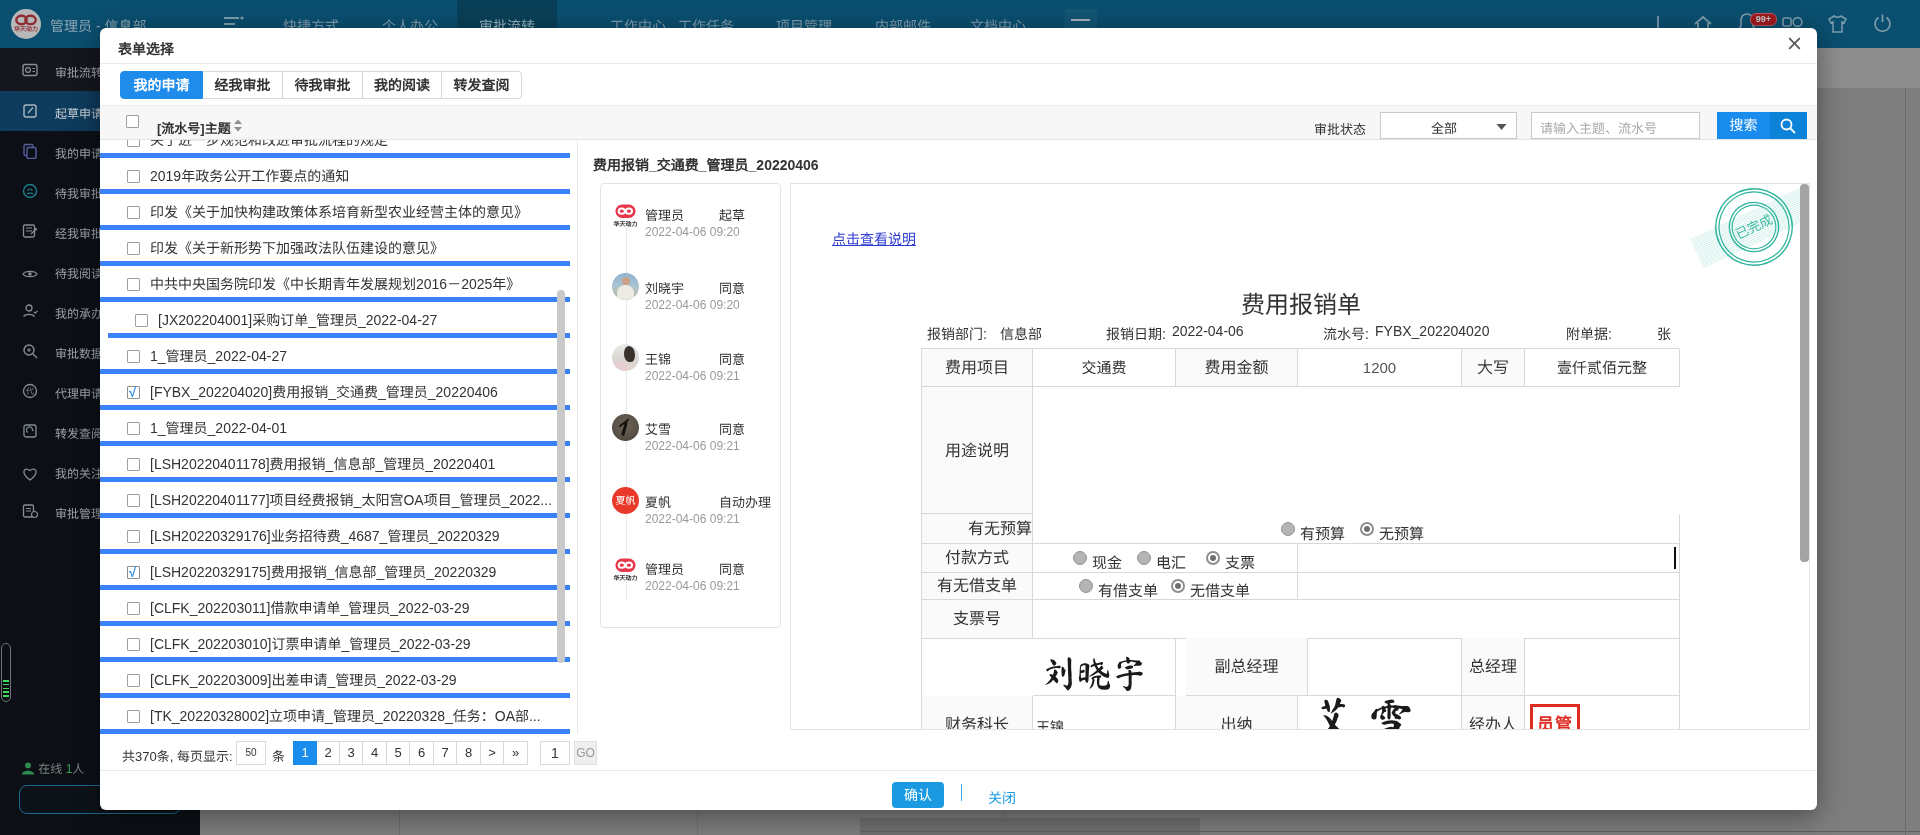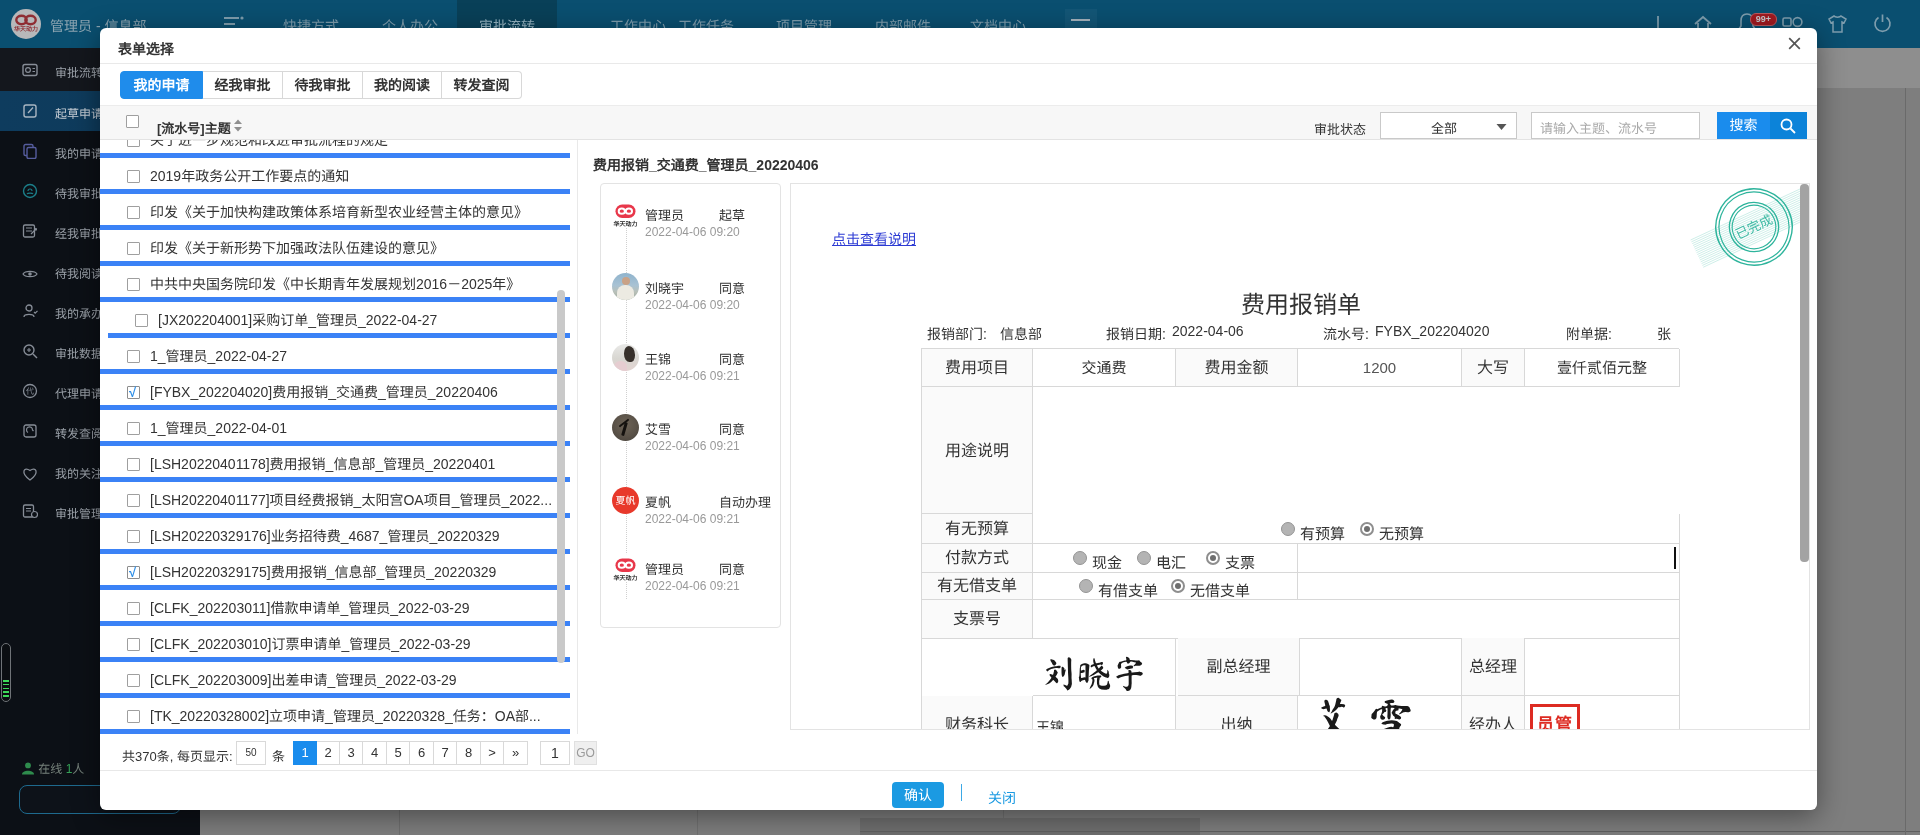--- a/index.html
+++ b/index.html
@@ -448,21 +448,21 @@
       <div class="abs" style="left:775px; top:139px; font-size:14px;">附单据:</div>
       <div class="abs" style="left:866px; top:139px; font-size:14px;">张</div>
       <div class="abs" id="ftable" style="left:130px; top:164px; width:758px; height:430px; border-left:1px solid #d8d8d8; border-top:1px solid #d8d8d8;">
         <div class="fcell lab" style="left:0; top:0; width:111px; height:38px; line-height:37px; font-size:16px;">费用项目</div>
         <div class="fcell" style="left:111px; top:0; width:143px; height:38px; text-align:center; line-height:37px; font-size:15px;">交通费</div>
         <div class="fcell lab" style="left:254px; top:0; width:122px; height:38px; line-height:37px; font-size:16px;">费用金额</div>
         <div class="fcell" style="left:376px; top:0; width:164px; height:38px; text-align:center; line-height:37px; font-size:15px; color:#555;">1200</div>
         <div class="fcell lab" style="left:540px; top:0; width:63px; height:38px; line-height:37px; font-size:16px;">大写</div>
         <div class="fcell" style="left:603px; top:0; width:155px; height:38px; text-align:center; line-height:37px; font-size:15px;">壹仟贰佰元整</div>
         <div class="fcell lab" style="left:0; top:38px; width:111px; height:127px; line-height:127px; font-size:16px;">用途说明</div>
-        <div class="fcell lab" style="left:0; top:165px; width:111px; height:30px; line-height:29px; font-size:16px;">有无预算</div>
+        <div class="fcell lab" style="left:0; top:165px; width:111px; height:30px; line-height:29px; font-size:16px;text-align:right;">有无预算</div>
         <div class="fcell" style="left:111px; top:165px; width:647px; height:30px;">
           <span class="radio" style="position:absolute; left:248px; top:8px;"></span>
             <span class="abs" style="left:267px; top:8px; font-size:15px;">有预算</span>
           <span class="radio on" style="position:absolute; left:327px; top:8px;"></span>
             <span class="abs" style="left:346px; top:8px; font-size:15px;">无预算</span>
         </div>
         <div class="fcell lab" style="left:0; top:195px; width:111px; height:29px; line-height:28px; font-size:16px;">付款方式</div>
         <div class="fcell" style="left:111px; top:195px; width:265px; height:29px;">
           <span class="radio" style="position:absolute; left:40px; top:7px;"></span>
             <span class="abs" style="left:59px; top:7px; font-size:15px;">现金</span>
@@ -492,21 +492,21 @@
                 </g>
                 <g transform="translate(43,49) scale(0.037,-0.037)">
                   <path d="M643 313Q666 313 672 311Q677 309 682 301Q689 289 682 277Q671 254 651 254Q642 254 641 250Q640 247 640 230Q640 207 632 192Q624 178 627 119Q629 67 636 56Q642 45 674 38Q707 30 759 36Q811 41 826 54Q843 67 853 125Q858 155 861 162Q864 170 868 170Q876 170 882 159Q889 148 889 132Q889 115 899 93L917 61Q923 51 923 30Q923 10 917 1Q911 -7 910 -19Q910 -29 892 -45Q874 -61 864 -61Q853 -61 842 -69Q830 -77 776 -75Q678 -74 630 -40Q583 -5 569 78Q565 100 566 154Q566 207 572 237L575 255L544 251Q514 248 498 240Q486 234 484 232Q483 229 487 224Q496 214 500 182Q501 172 497 150Q493 128 487 112Q481 96 481 88Q481 79 467 47Q453 18 427 -10Q401 -39 382 -45Q367 -48 365 -46Q363 -45 382 -4Q402 37 417 61Q427 78 434 112Q442 146 444 174Q445 197 443 202Q441 207 434 208Q417 209 417 235Q417 248 430 258Q444 269 479 283Q518 297 589 310Q610 314 643 313ZM322 624Q349 611 357 600Q365 590 362 571Q345 445 340 244L339 177L322 143Q306 110 302 108Q299 105 280 124Q260 143 251 169L243 194L222 190Q202 188 185 183Q168 178 168 174Q168 171 156 168Q143 165 132 150Q123 136 115 136Q107 136 97 150Q86 164 85 199Q84 234 78 244Q73 254 81 267Q96 292 99 433Q100 513 107 530Q114 546 114 569Q114 583 116 589Q119 595 127 603Q156 629 199 638Q222 642 258 640Q294 638 322 624ZM256 588 237 589Q217 589 202 587Q189 583 171 574Q153 564 153 559Q153 555 144 550Q137 548 135 540Q133 531 133 493Q132 479 132 468Q133 456 134 448Q135 441 135 441Q138 441 163 454Q204 477 227 461Q235 456 235 431Q235 410 228 402Q222 393 204 393Q191 393 180 387Q169 381 149 380H129L130 327Q136 242 140 241Q149 241 181 251Q225 268 251 256Q255 255 256 261Q258 275 257 420ZM486 782Q492 782 500 768Q507 755 507 746Q507 732 514 713L529 667Q537 643 546 640Q556 636 590 647Q621 656 629 656Q637 656 653 664Q668 673 692 674Q716 675 723 669Q735 660 728 632Q721 603 706 597Q699 594 680 602Q661 609 634 603Q595 596 584 592Q573 587 573 577Q573 567 583 550L604 516Q615 498 617 498Q621 498 680 565Q689 577 693 579Q697 581 703 577Q713 571 735 524Q740 516 734 506Q729 498 703 474Q677 450 673 450Q662 450 676 436Q678 433 681 431Q749 377 794 365L822 358L833 367Q845 378 845 404Q845 464 855 464Q861 464 864 456Q866 447 876 432Q886 418 888 385Q889 352 892 351Q898 349 900 332Q902 315 899 295Q897 272 881 256Q868 243 863 242Q858 241 839 247L789 262Q759 272 735 289L690 322Q655 347 621 382L604 400L591 392Q578 385 564 377Q550 369 548 367Q544 364 502 340Q461 315 458 315Q454 315 434 302Q408 286 362 276Q353 275 352 276Q350 280 368 296Q396 323 448 361Q489 388 527 418Q565 447 565 450Q565 453 557 464Q539 489 512 548Q503 568 499 570Q497 571 474 560Q450 550 438 542Q417 526 404 537Q391 548 399 572Q402 585 410 591Q419 597 451 608Q476 617 480 620Q483 624 476 647Q468 670 466 706Q463 741 472 762Q481 782 486 782Z"></path>
                 </g>
                 <g transform="translate(78,49) scale(0.037,-0.037)">
                   <path d="M540 443Q548 434 552 420Q556 407 552 396Q550 391 552 390Q553 389 560 391Q570 393 639 398Q745 408 755 415Q762 419 782 412Q802 405 810 405Q830 405 849 388Q858 380 858 363Q858 351 856 346Q853 341 840 330Q821 315 814 308Q807 302 800 302Q793 303 759 313Q736 319 683 324Q630 329 611 326Q573 322 568 320Q562 317 559 308Q557 299 557 218Q557 138 559 116Q560 107 557 83Q554 59 552 21Q549 -36 525 -69Q516 -84 509 -88Q502 -93 476 -103Q450 -111 441 -107Q432 -103 427 -104Q423 -105 414 -94Q406 -82 406 -75Q406 -64 358 -22Q335 -2 328 16Q321 33 322 35Q324 37 356 21Q388 5 413 5Q429 5 436 8Q442 10 452 17Q466 30 466 37Q466 44 470 46Q473 49 476 62Q479 75 478 191Q478 307 476 310Q472 313 382 294Q291 274 264 264Q229 251 216 240Q202 228 193 231Q184 234 182 237Q181 240 165 251Q145 265 143 269Q141 273 145 282Q151 292 169 300Q195 311 244 328Q292 345 297 345Q304 345 326 351Q348 357 400 365Q452 373 465 377Q473 379 474 382Q476 386 476 407Q473 435 469 440Q465 445 472 453Q482 464 504 460Q526 457 540 443ZM581 575Q591 569 593 562Q595 556 594 537Q593 517 584 510Q576 502 551 498Q520 492 494 484Q468 477 457 477Q446 477 444 473Q442 470 432 475Q421 480 411 490Q400 500 385 510L370 519L382 529Q392 539 404 545Q418 554 457 566Q496 579 512 581Q563 588 581 575ZM470 799Q480 795 490 781Q499 767 504 750L509 731L533 730Q557 729 622 722Q699 714 736 719Q773 724 779 706Q782 695 806 678Q830 662 836 643L843 626L831 608Q822 596 816 592Q809 587 792 581Q766 573 720 576Q674 579 665 574Q633 559 615 564Q606 566 606 568Q606 569 624 585Q639 600 659 626Q679 652 679 656Q679 661 628 672Q576 683 546 687Q527 688 522 685Q516 682 512 669Q510 659 488 644Q466 628 456 631Q449 633 438 651Q426 669 426 679Q423 687 398 684Q373 680 338 666Q304 653 289 640L270 624L273 573Q275 539 274 530Q273 520 268 518Q262 516 262 511Q262 505 250 499Q238 493 224 491Q206 488 198 498Q190 507 183 540Q175 577 181 586Q187 598 200 626Q214 654 214 656Q214 659 226 674Q235 683 238 685Q242 687 249 685Q257 680 281 690Q305 701 323 705L374 715Q409 722 412 726Q416 729 414 749Q413 769 408 786Q403 800 403 804Q403 807 409 811Q418 817 429 816Q440 814 470 799Z"></path>
                 </g>
               </g>
             </svg>
           </div>
-        <div class="fcell lab" style="left:256px; top:289px; width:122px; height:58px; line-height:57px; font-size:16px;">副总经理</div>
+        <div class="fcell lab" style="left:264px; top:289px; width:122px; height:58px; line-height:57px; font-size:16px;">副总经理</div>
         <div class="fcell" style="left:376px; top:289px; width:164px; height:58px;"></div>
         <div class="fcell lab" style="left:540px; top:289px; width:63px; height:58px; line-height:57px; font-size:16px;">总经理</div>
         <div class="fcell" style="left:603px; top:289px; width:155px; height:58px;"></div>
         <div class="fcell lab" style="left:0; top:347px; width:111px; height:58px; line-height:57px; font-size:16px;">财务科长</div>
         <div class="fcell" style="left:111px; top:347px; width:143px; height:58px;">
             <div class="abs" style="left:3px; top:20px; font-size:14px;">王锦</div>
           </div>
         <div class="fcell lab" style="left:254px; top:347px; width:122px; height:58px; line-height:57px; font-size:16px;">出纳</div>
         <div class="fcell" style="left:376px; top:347px; width:164px; height:58px; overflow:visible;" id="sig2">
             <svg width="164" height="100" viewBox="0 0 164 100" style="position:absolute;left:0;top:-20px;overflow:visible;">

